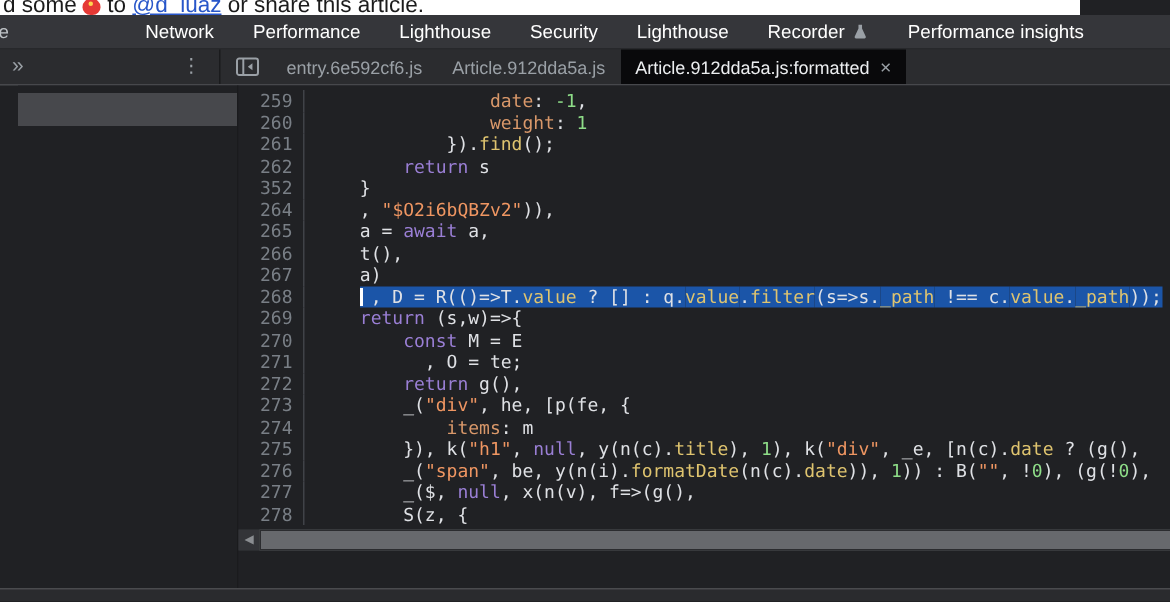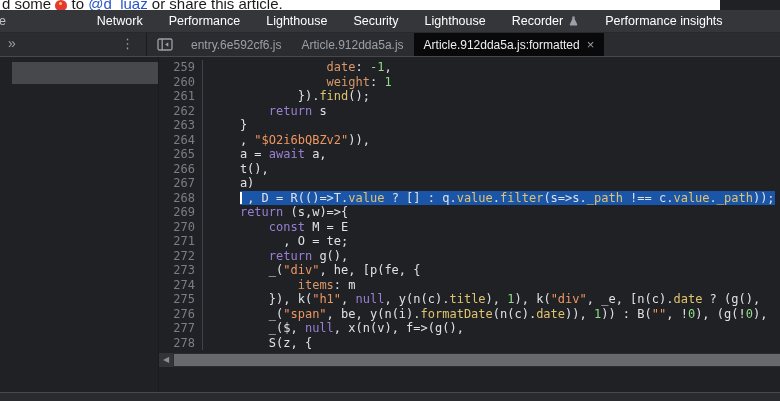--- a/index.html
+++ b/index.html
@@ -143,21 +143,21 @@
   <div class="body-row">
     <div class="sidebar">
       <div class="sel-row"></div>
     </div>
     <div class="editor-col">
       <div class="code-area" id="code-area">
           <div class="cl"><span class="ln">259</span><span class="lt"><span class="tok-d">                </span><span class="tok-p">date</span><span class="tok-d">: </span><span class="tok-n">-1</span><span class="tok-d">,</span></span></div>
           <div class="cl"><span class="ln">260</span><span class="lt"><span class="tok-d">                </span><span class="tok-p">weight</span><span class="tok-d">: </span><span class="tok-n">1</span></span></div>
           <div class="cl"><span class="ln">261</span><span class="lt"><span class="tok-d">            }).</span><span class="tok-f">find</span><span class="tok-d">();</span></span></div>
           <div class="cl"><span class="ln">262</span><span class="lt"><span class="tok-d">        </span><span class="tok-k">return</span><span class="tok-d"> s</span></span></div>
-          <div class="cl"><span class="ln">263</span><span class="lt"><span class="tok-d">    }</span></span></div>
+          <div class="cl"><span class="ln">352</span><span class="lt"><span class="tok-d">    }</span></span></div>
           <div class="cl"><span class="ln">264</span><span class="lt"><span class="tok-d">    , </span><span class="tok-s">"$O2i6bQBZv2"</span><span class="tok-d">)),</span></span></div>
           <div class="cl"><span class="ln">265</span><span class="lt"><span class="tok-d">    a = </span><span class="tok-k">await</span><span class="tok-d"> a,</span></span></div>
           <div class="cl"><span class="ln">266</span><span class="lt"><span class="tok-d">    t(),</span></span></div>
           <div class="cl"><span class="ln">267</span><span class="lt"><span class="tok-d">    a)</span></span></div>
           <div class="cl"><span class="ln">268</span><span class="lt"><span class="tok-d">    </span><span class="caret"></span><span class="tok-d sel"> , D = R(()=&gt;T.</span><span class="tok-f sel">value</span><span class="tok-d sel"> ? [] : q.</span><span class="tok-f sel">value</span><span class="tok-d sel">.</span><span class="tok-f sel">filter</span><span class="tok-d sel">(s=&gt;s.</span><span class="tok-f sel">_path</span><span class="tok-d sel"> !== c.</span><span class="tok-f sel">value</span><span class="tok-d sel">.</span><span class="tok-f sel">_path</span><span class="tok-d sel">));</span></span></div>
           <div class="cl"><span class="ln">269</span><span class="lt"><span class="tok-d">    </span><span class="tok-k">return</span><span class="tok-d"> (s,w)=&gt;{</span></span></div>
           <div class="cl"><span class="ln">270</span><span class="lt"><span class="tok-d">        </span><span class="tok-k">const</span><span class="tok-d"> M = E</span></span></div>
           <div class="cl"><span class="ln">271</span><span class="lt"><span class="tok-d">          , O = te;</span></span></div>
           <div class="cl"><span class="ln">272</span><span class="lt"><span class="tok-d">        </span><span class="tok-k">return</span><span class="tok-d"> g(),</span></span></div>
           <div class="cl"><span class="ln">273</span><span class="lt"><span class="tok-d">        _(</span><span class="tok-s">"div"</span><span class="tok-d">, he, [p(fe, {</span></span></div>

